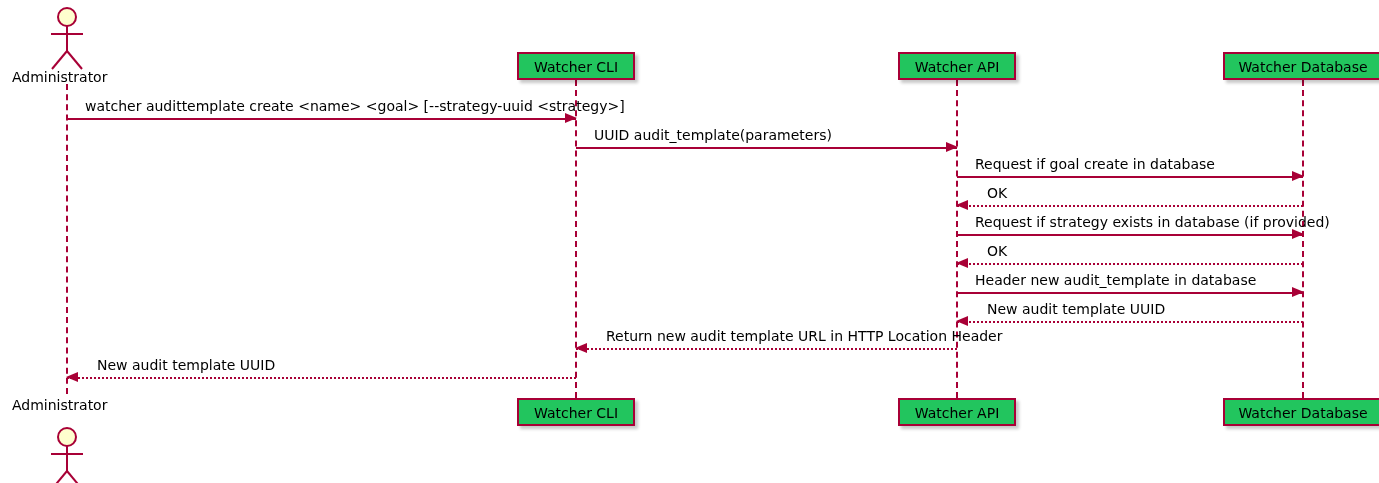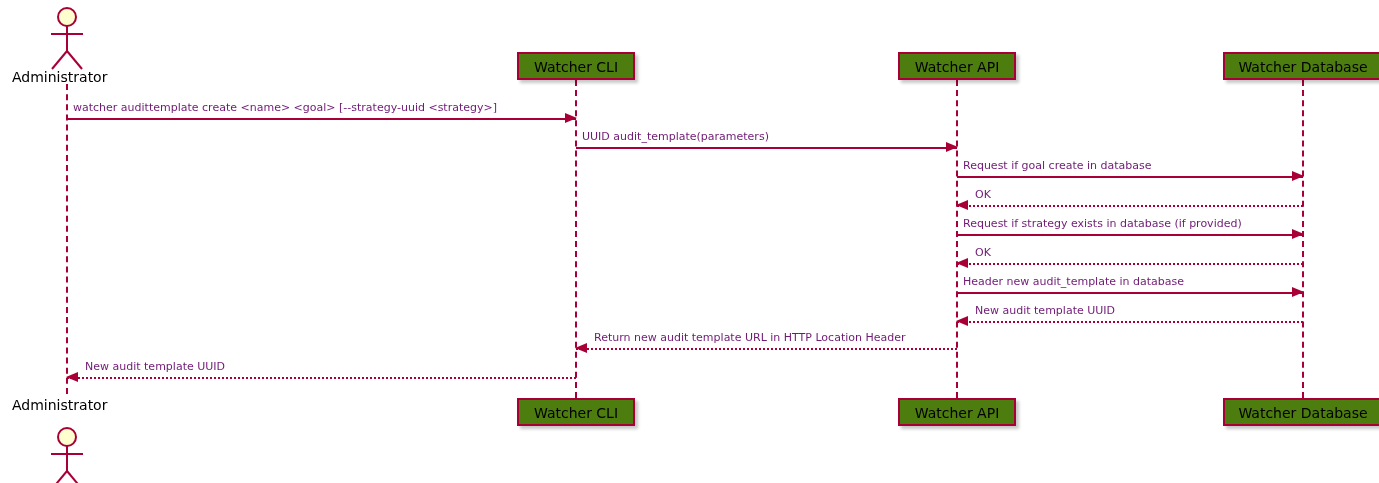--- a/index.html
+++ b/index.html
@@ -22,21 +22,21 @@
     height: 355px;
   }
   .lifeline {
     position: absolute;
     width: 0;
     border-left: 2px dashed #A80036;
     z-index: 1;
   }
   .pbox {
     position: absolute;
-    background: #4d7c0f;
+    background: #22c55e;
     border: 2px solid #A80036;
     border-radius: 0;
     box-shadow: 3px 3px 3px rgba(0,0,0,0.22);
     color: #000000;
     font-size: 14px;
     line-height: 26px;
     text-align: center;
     height: 28px;
     box-sizing: border-box;
     z-index: 3;
@@ -81,23 +81,24 @@
     right: -1px;
     border-left: 12px solid #A80036;
   }
   .msg.left .head {
     left: -1px;
     border-right: 12px solid #A80036;
   }
   .msg .label {
     position: absolute;
     bottom: 4px;
-    font-size: 11px;
-    color: #701a75;
+    font-size: 14px;
+    color: #000000;
     white-space: nowrap;
+    margin-left: 12px;
   }
   .msg.right .label { left: 6px; }
   .msg.left .label { left: 18px; }
 </style>
 </head>
 <body>
 
 <div id="diagram">
     <div class="lifeline" style="left: 62px; top: 84px; height: 310px;"></div>
     <div class="actor-fig" style="left: 41px; top: 6px;"><svg width="44" height="66" viewBox="0 0 44 66">

